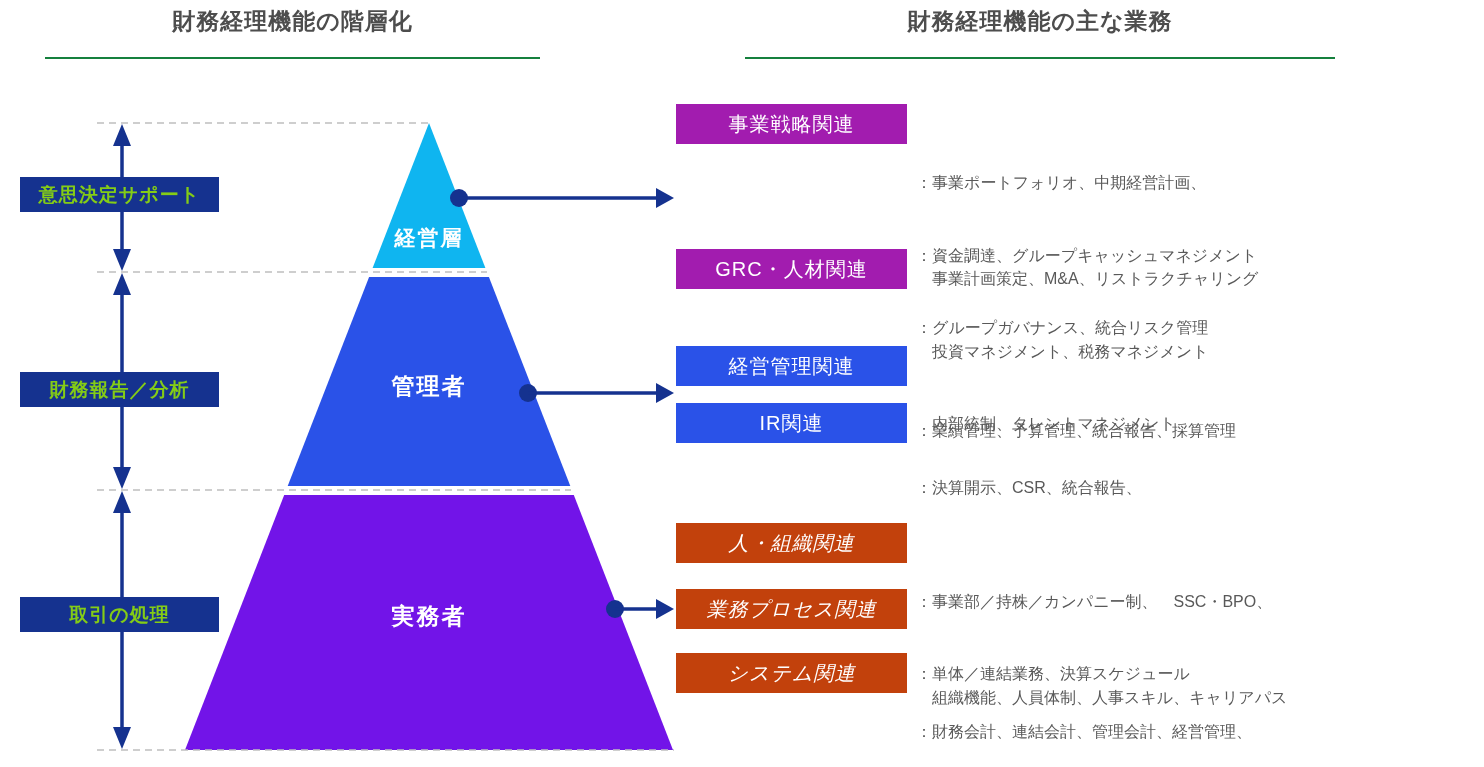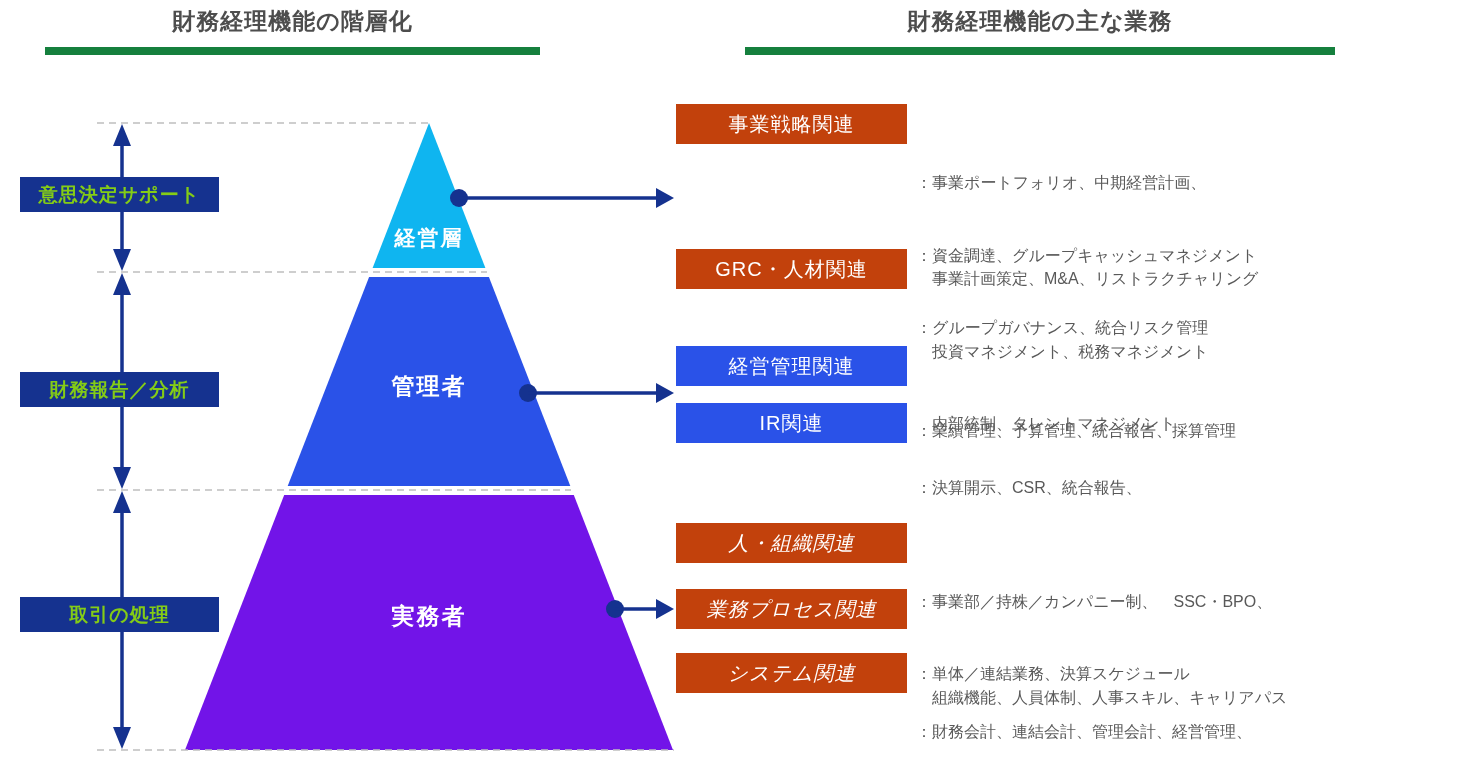--- a/index.html
+++ b/index.html
@@ -1,21 +1,21 @@
 <!DOCTYPE html>
 <html><head>
 <meta charset="utf-8">
 <style>
   html,body{margin:0;padding:0;background:#fff;}
   body{font-family:"Liberation Sans","DejaVu Sans",sans-serif;}
   .stage{position:relative;width:1484px;height:767px;background:#ffffff;overflow:hidden;}
 
   
   .sec-title{position:absolute;top:6px;text-align:center;font-size:23px;font-weight:bold;
-             color:#4d4d4d;padding-bottom:10px;border-bottom:8px solid #15803d;letter-spacing:1px;}
+             color:#4d4d4d;padding-bottom:20px;border-bottom:2px solid #15803d;letter-spacing:1px;}
   .sec-title.left{left:45px;width:495px;}
   .sec-title.right{left:745px;width:590px;}
 
   
   svg.diagram{position:absolute;left:0;top:0;}
   .tier-cyan{fill:#0fb5f0;}
   .tier-blue{fill:#2a52e8;}
   .tier-purple{fill:#7214e8;}
   .dash{stroke:#bfbfbf;stroke-width:1.5;stroke-dasharray:7 5;fill:none;}
   .navy-line{stroke:#15328f;stroke-width:3.5;fill:none;}
@@ -25,21 +25,21 @@
 
   
   .axis-label{position:absolute;left:20px;width:199px;height:35px;background:#15328f;color:#84cc16;
               font-size:19px;font-weight:bold;display:flex;align-items:center;justify-content:center;
               letter-spacing:1px;z-index:3;}
 
   
   .row-label{position:absolute;left:676px;width:231px;height:40px;color:#fff;font-size:20px;
              font-weight:500;display:flex;align-items:center;justify-content:center;
              letter-spacing:1px;z-index:3;}
-  .row-label.cyan{background:#c2410c;}
+  .row-label.cyan{background:#a21caf;}
   .row-label.blue{background:#2a52e8;}
   .row-label.purple{background:#c2410c;font-style:italic;}
   .desc{position:absolute;left:916px;width:560px;font-size:16px;color:#595959;
         line-height:32px;white-space:pre;z-index:2;}
 </style>
 </head>
 <body>
 
 <div class="stage">
 

